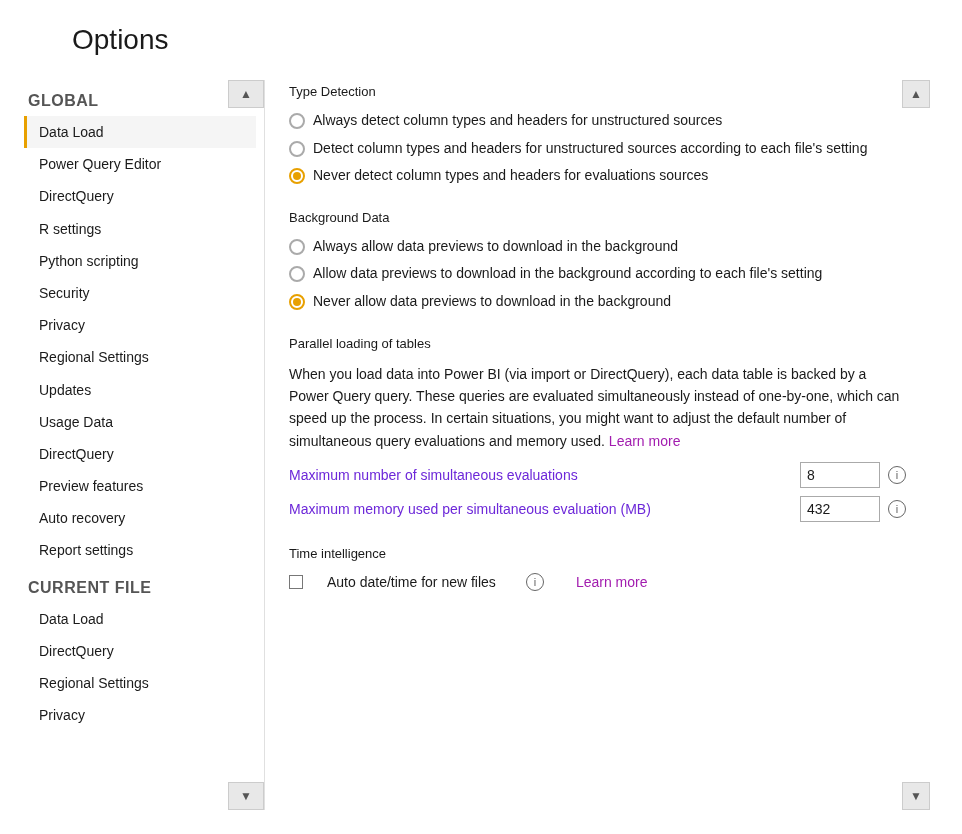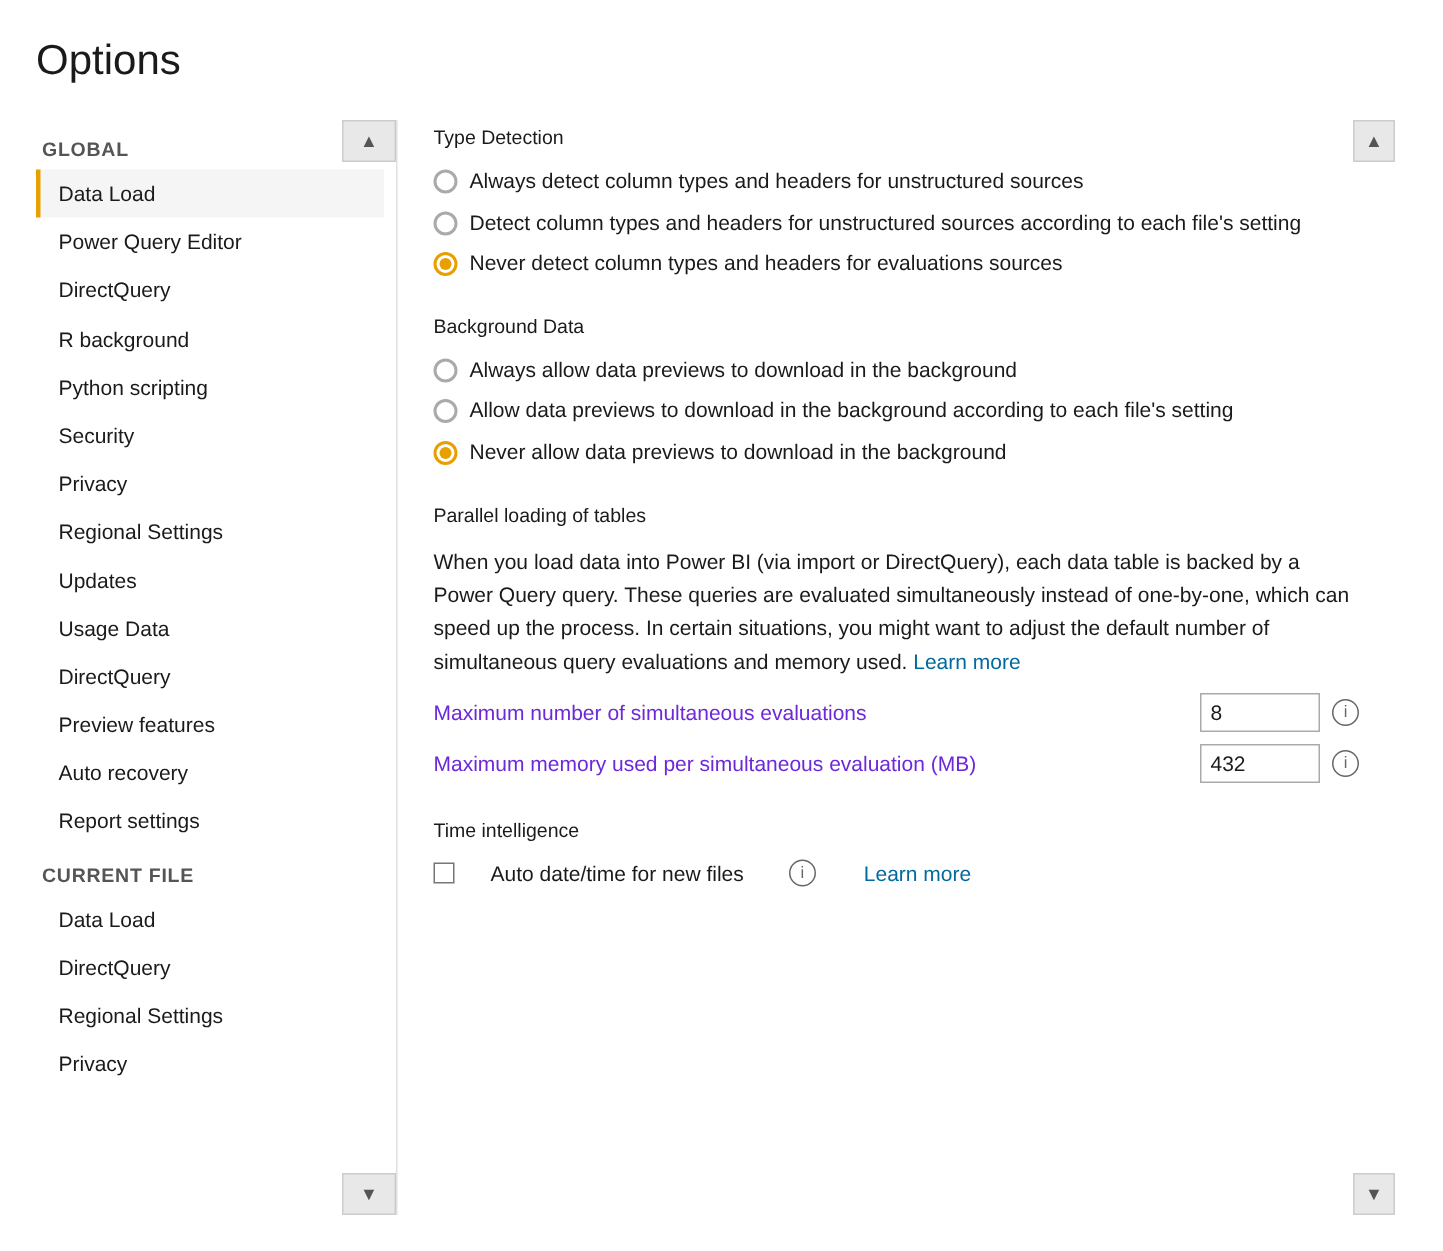--- a/index.html
+++ b/index.html
@@ -14,20 +14,21 @@
       min-height: 834px;
       padding: 24px 32px 24px 24px;
       display: flex;
       flex-direction: column;
     }
     .page-title {
       font-size: 28px;
       font-weight: 300;
       margin-bottom: 24px;
       color: #1a1a1a;
+      margin-left: 48px;
     }
     .main-layout {
       display: flex;
       flex: 1;
       gap: 0;
     }
     
     .sidebar {
       width: 240px;
       flex-shrink: 0;
@@ -47,21 +48,21 @@
       align-items: center;
       justify-content: center;
       position: absolute;
       right: 0;
       font-size: 12px;
       color: #555;
     }
     .sidebar-scroll-btn.top { top: 0; }
     .sidebar-scroll-btn.bottom { bottom: 0; }
     .sidebar-section-label {
-      font-size: 13px;
+      font-size: 16px;
       font-weight: 700;
       color: #555;
       letter-spacing: 0.5px;
       margin-top: 12px;
       margin-bottom: 6px;
       padding-left: 4px;
     }
     .sidebar-item {
       padding: 7px 8px 7px 12px;
       cursor: pointer;
@@ -146,21 +147,21 @@
     }
     .radio-label {
       color: #1a1a1a;
     }
     .parallel-desc {
       color: #1a1a1a;
       line-height: 1.6;
       margin-bottom: 10px;
     }
     .learn-more-link {
-      color: #0369a1;
+      color: #a21caf;
       cursor: pointer;
       text-decoration: none;
     }
     .input-row {
       display: flex;
       align-items: center;
       margin-bottom: 8px;
       gap: 8px;
     }
     .input-label {
@@ -213,21 +214,21 @@
 
     <div class="sidebar">
       <button class="sidebar-scroll-btn top">▲</button>
 
       <div class="sidebar-inner">
         <div class="sidebar-section-label">GLOBAL</div>
 
         <div class="sidebar-item active">Data Load</div>
         <div class="sidebar-item">Power Query Editor</div>
         <div class="sidebar-item">DirectQuery</div>
-        <div class="sidebar-item">R background</div>
+        <div class="sidebar-item">R settings</div>
         <div class="sidebar-item">Python scripting</div>
         <div class="sidebar-item">Security</div>
         <div class="sidebar-item">Privacy</div>
         <div class="sidebar-item">Regional Settings</div>
         <div class="sidebar-item">Updates</div>
         <div class="sidebar-item">Usage Data</div>
         <div class="sidebar-item">DirectQuery</div>
         <div class="sidebar-item">Preview features</div>
         <div class="sidebar-item">Auto recovery</div>
         <div class="sidebar-item">Report settings</div>

